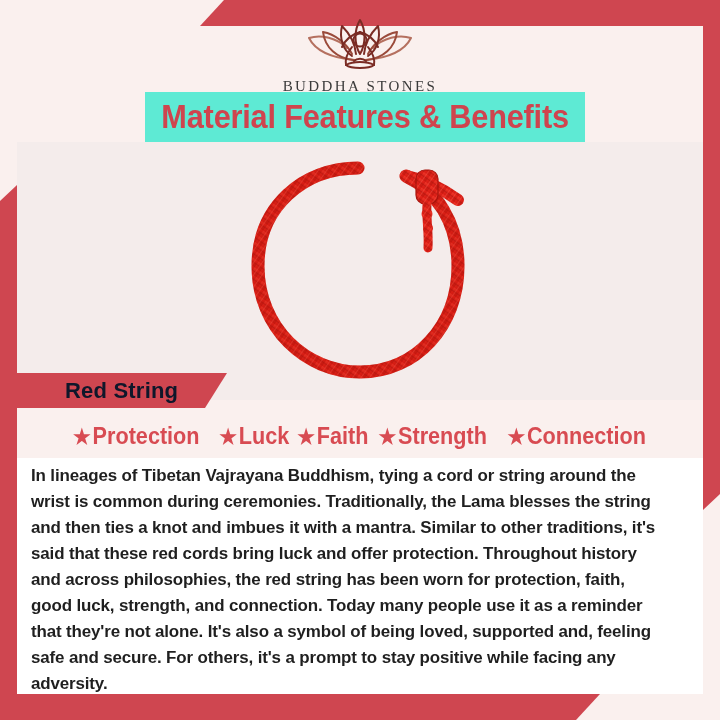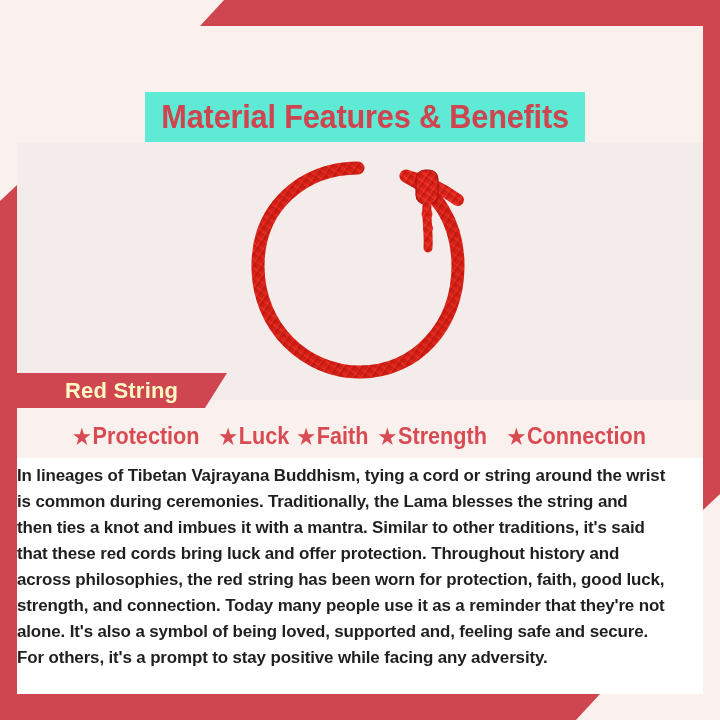--- a/index.html
+++ b/index.html
@@ -118,21 +118,21 @@
     left: 17px;
     top: 373px;
     width: 210px;
     height: 35px;
     background: #cf4650;
     clip-path: polygon(0 0, 100% 0, calc(100% - 22px) 100%, 0 100%);
     display: flex;
     align-items: center;
   }
   .ribbon-text {
-    color: #fef9c3;
+    color: #0f172a;
     font-size: 22px;
     font-weight: bold;
     padding-left: 48px;
     letter-spacing: 0.2px;
     white-space: nowrap;
   }
 
   
   .keywords {
     position: absolute;
@@ -164,21 +164,21 @@
 
   
   .copy-panel {
     position: absolute;
     left: 17px;
     top: 458px;
     width: 686px;
     height: 236px;
     background: #ffffff;
     box-sizing: border-box;
-    padding: 4px 20px 0 0;
+    padding: 4px 20px 0 14px;
   }
   .copy-text {
     margin: 0;
     font-size: 17.4px;
     line-height: 26px;
     font-weight: bold;
     color: #1f1f1f;
     letter-spacing: -0.15px;
     transform: scaleX(0.975);
     transform-origin: left top;
@@ -187,20 +187,51 @@
 </head>
 <body>
 
 <div id="poster">
 
   <div class="band band-top"></div>
   <div class="band band-right"></div>
   <div class="band band-left"></div>
   <div class="band band-bottom"></div>
 
+  <div class="logo-wrap">
+    <svg class="logo-mark" width="130" height="62" viewBox="0 0 130 62">
+      <g fill="none" stroke="#7a2b24" stroke-width="2" stroke-linecap="round" stroke-linejoin="round">
+
+        <path d="M60 46 C36 44 20 36 14 24 C26 20 42 24 52 34" stroke="#b5705f"></path>
+
+        <path d="M70 46 C94 44 110 36 116 24 C104 20 88 24 78 34" stroke="#b5705f"></path>
+
+        <path d="M58 46 C42 44 30 34 28 18 C40 20 52 30 57 40" stroke="#9a4a3a"></path>
+
+        <path d="M72 46 C88 44 100 34 102 18 C90 20 78 30 73 40" stroke="#9a4a3a"></path>
+
+        <path d="M57 42 C48 36 44 24 47 12 C55 20 60 30 61 40" stroke="#7a2b24"></path>
+
+        <path d="M73 42 C82 36 86 24 83 12 C75 20 70 30 69 40" stroke="#7a2b24"></path>
+
+        <path d="M65 40 C59 30 59 16 65 6 C71 16 71 30 65 40" stroke="#7a2b24"></path>
+
+        <path d="M65 18 C57 20 50 26 47 33" stroke="#7a2b24"></path>
+        <path d="M65 18 C73 20 80 26 83 33" stroke="#7a2b24"></path>
+
+        <path d="M57 33 C53 38 50 45 51 51 C56 55 74 55 79 51 C80 45 77 38 73 33" stroke="#7a2b24"></path>
+        <path d="M51 51 C58 47 72 47 79 51" stroke="#7a2b24"></path>
+
+        <path d="M59 47 C62 44 68 44 71 47" stroke="#7a2b24"></path>
+      </g>
+
+      <circle cx="65" cy="26" r="6.5" fill="none" stroke="#7a2b24" stroke-width="2"></circle>
+    </svg>
+    <span class="logo-text">BUDDHA STONES</span>
+  </div>
 
   <div class="title-strip">
     <span class="title-text">Material Features &amp; Benefits</span>
   </div>
 
   <div class="photo-panel">
     <div class="photo-inner">
       <svg width="260" height="230" viewBox="0 0 260 230">
         <defs>
           <linearGradient id="cordGrad" x1="0" y1="0" x2="1" y2="1">

